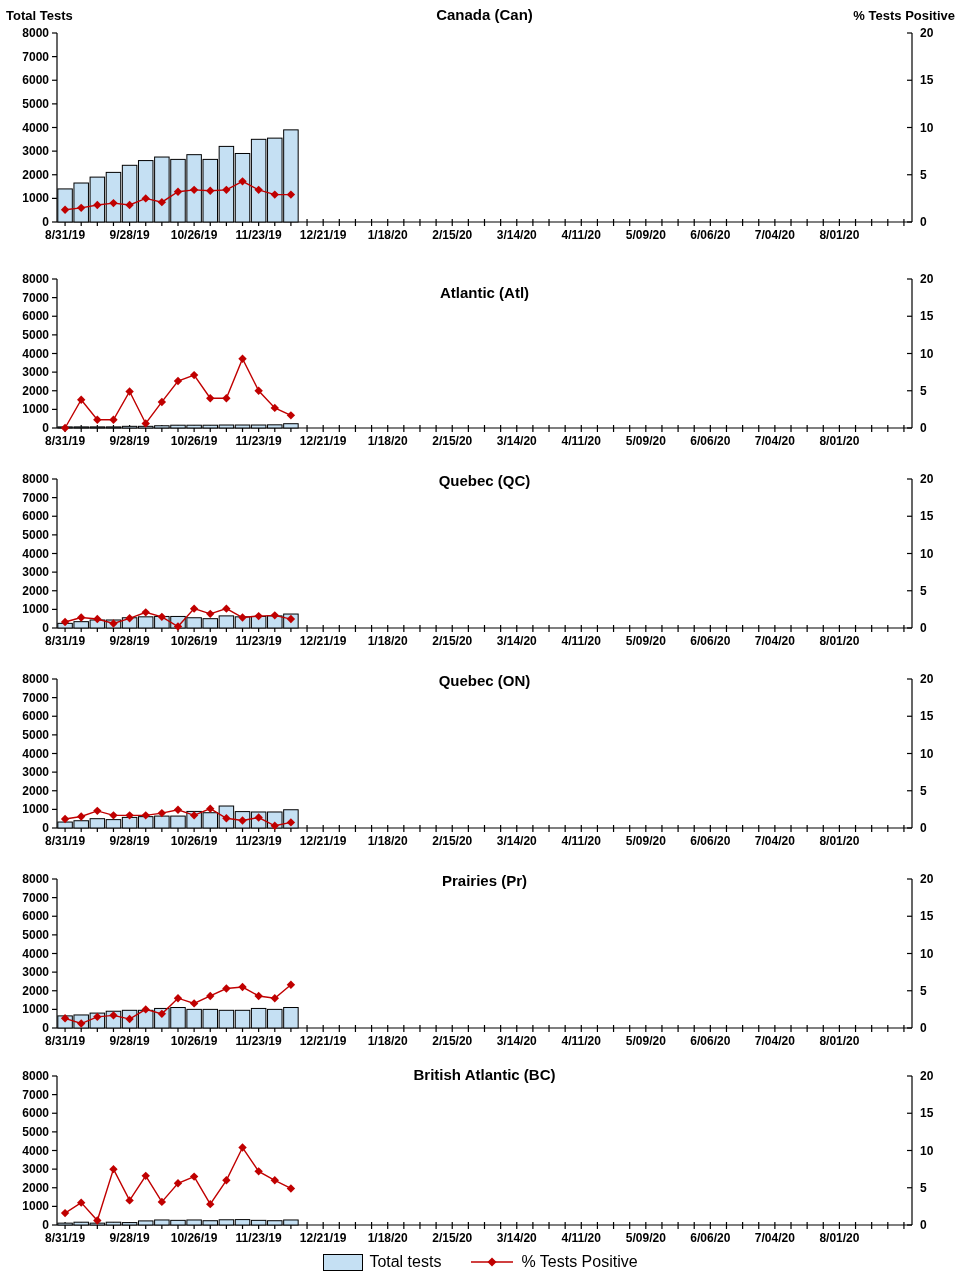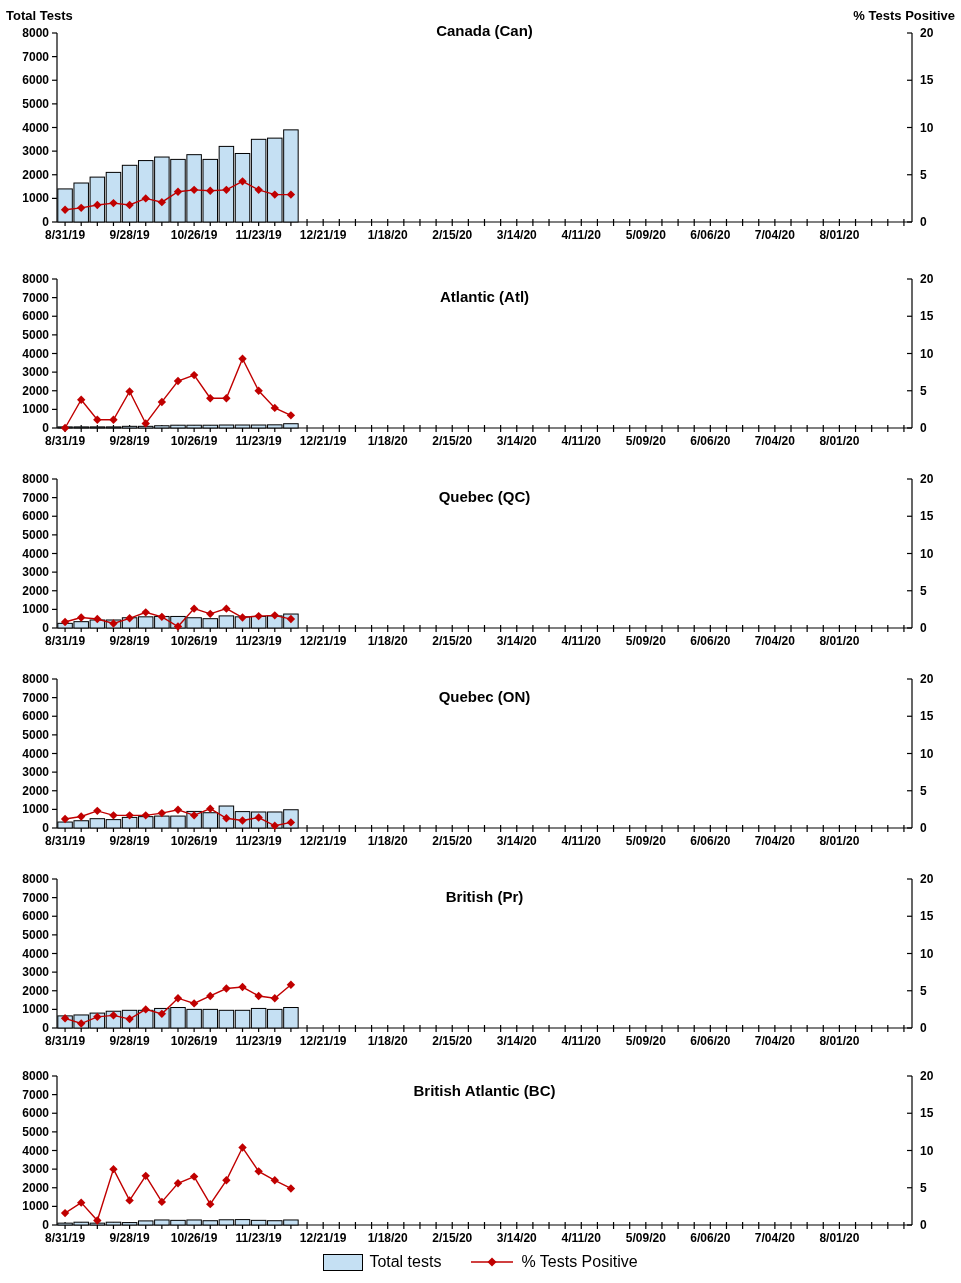--- a/index.html
+++ b/index.html
@@ -4,39 +4,39 @@
 <style>
   html,body{margin:0;padding:0;}
   body{
     width:961px;height:1283px;position:relative;background:#ffffff;
     font-family:"Liberation Sans", sans-serif;color:#000;
   }
   .axis-corner{position:absolute;font-weight:bold;font-size:13px;white-space:nowrap;}
   #left-axis-title{left:6px;top:8px;}
   #right-axis-title{right:6px;top:8px;text-align:right;}
   .chart-title{position:absolute;left:57px;width:855px;text-align:center;
-    font-weight:bold;font-size:15px;margin-top:16px;}
+    font-weight:bold;font-size:15px;}
   #charts-svg{position:absolute;left:0;top:0;}
   #charts-svg text{font-family:"Liberation Sans",sans-serif;font-weight:bold;font-size:12px;fill:#000;}
   .legend{position:absolute;left:0;top:1248px;width:961px;height:28px;
     display:flex;align-items:center;justify-content:center;gap:28px;font-size:16px;}
   .legend-item{display:flex;align-items:center;gap:6px;}
   .legend-swatch{display:inline-block;width:38px;height:15px;border:1px solid #000;}
 </style>
 </head>
 <body>
 
 <div id="left-axis-title" class="axis-corner">Total Tests</div>
 <div id="right-axis-title" class="axis-corner">% Tests Positive</div>
 
 <div class="chart-title" style="top:6px">Canada (Can)</div>
-<div class="chart-title" style="top:272px">Atlantic (Atl)</div>
+<div class="chart-title" style="top:284px">Atlantic (Atl)</div>
 <div class="chart-title" style="top:472px">Quebec (QC)</div>
 <div class="chart-title" style="top:672px">Quebec (ON)</div>
-<div class="chart-title" style="top:872px">British (Pr)</div>
+<div class="chart-title" style="top:872px">Prairies (Pr)</div>
 <div class="chart-title" style="top:1066px">British Atlantic (BC)</div>
 
 <svg id="charts-svg" width="961" height="1283" viewBox="0 0 961 1283">
     <g>
       <line x1="57" y1="33" x2="57" y2="222" stroke="#000000" stroke-width="1.2"></line>
       <line x1="912" y1="33" x2="912" y2="222" stroke="#000000" stroke-width="1.2"></line>
       <line x1="57" y1="222" x2="912" y2="222" stroke="#000000" stroke-width="1.2"></line>
       <line x1="52" y1="222" x2="57" y2="222" stroke="#000000" stroke-width="1.2"></line>
       <text x="49" y="226" text-anchor="end">0</text>
       <line x1="52" y1="198.375" x2="57" y2="198.375" stroke="#000000" stroke-width="1.2"></line>

